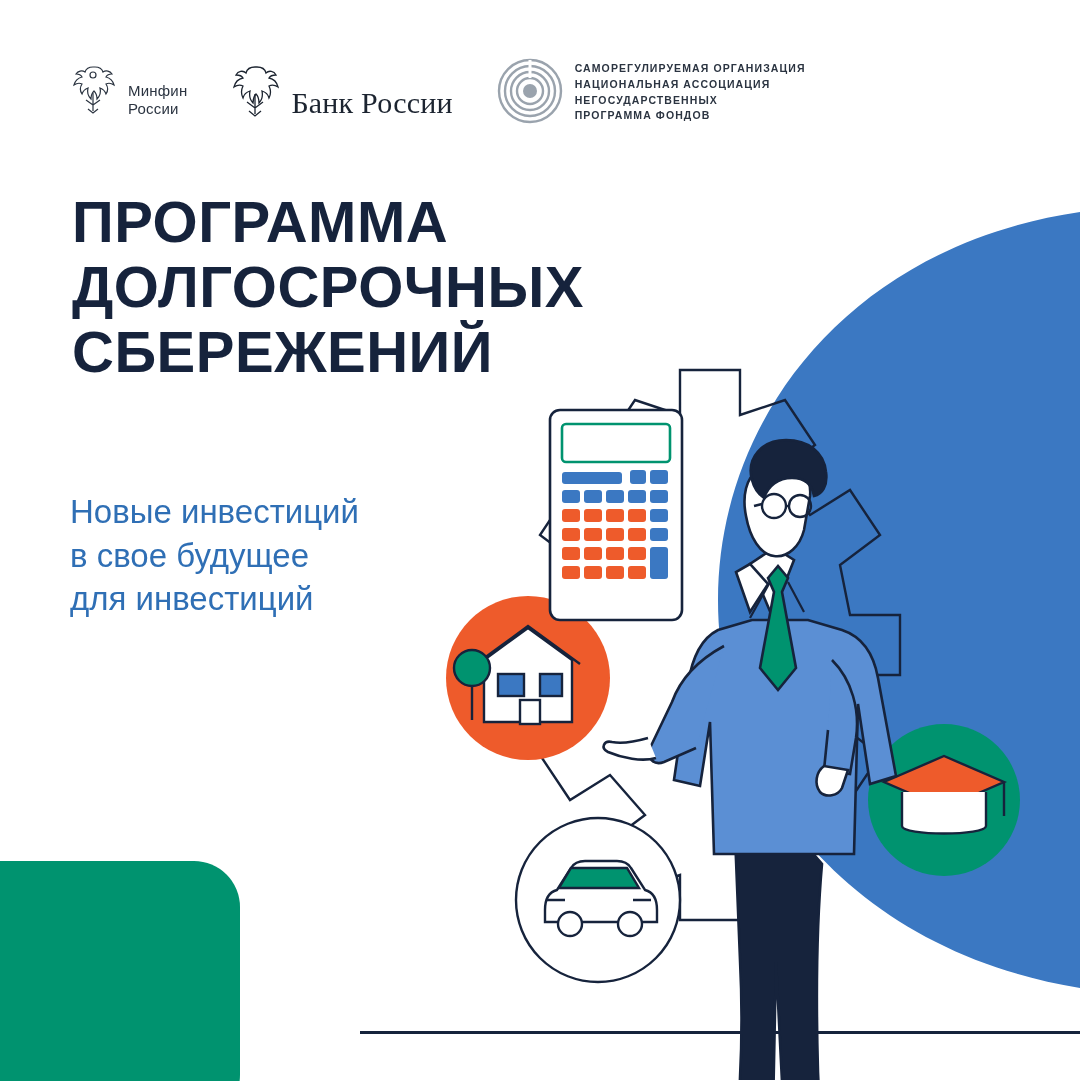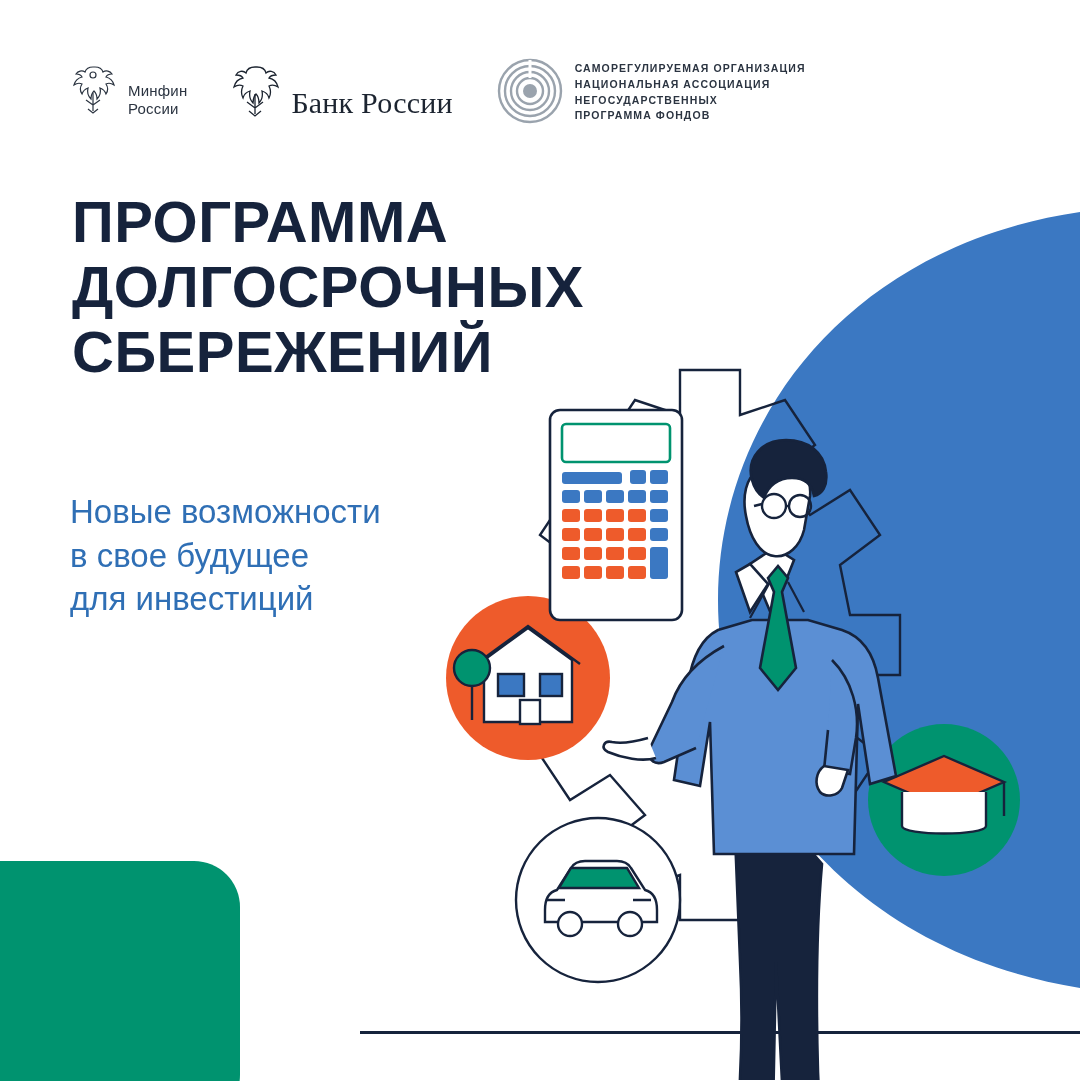--- a/index.html
+++ b/index.html
@@ -192,21 +192,21 @@
     </div>
   </div>
 
   <div class="headline">
     <div class="headline-line">ПРОГРАММА</div>
     <div class="headline-line">ДОЛГОСРОЧНЫХ</div>
     <div class="headline-line">СБЕРЕЖЕНИЙ</div>
   </div>
 
   <div class="subhead">
-    <div class="subhead-line">Новые возможности</div>
+    <div class="subhead-line">Новые инвестиций</div>
     <div class="subhead-line">в свое будущее</div>
     <div class="subhead-line">для инвестиций</div>
   </div>
 
   <div class="illustration">
     <svg width="700" height="750" viewBox="0 0 700 750" aria-hidden="true">
 
       <g fill="none" stroke="#16233C" stroke-width="2.4">
         <path d="M300 40 L360 40 L360 85 L405 70 L435 115 L395 145
                  L430 185 L470 160 L500 205 L460 235 L470 285

